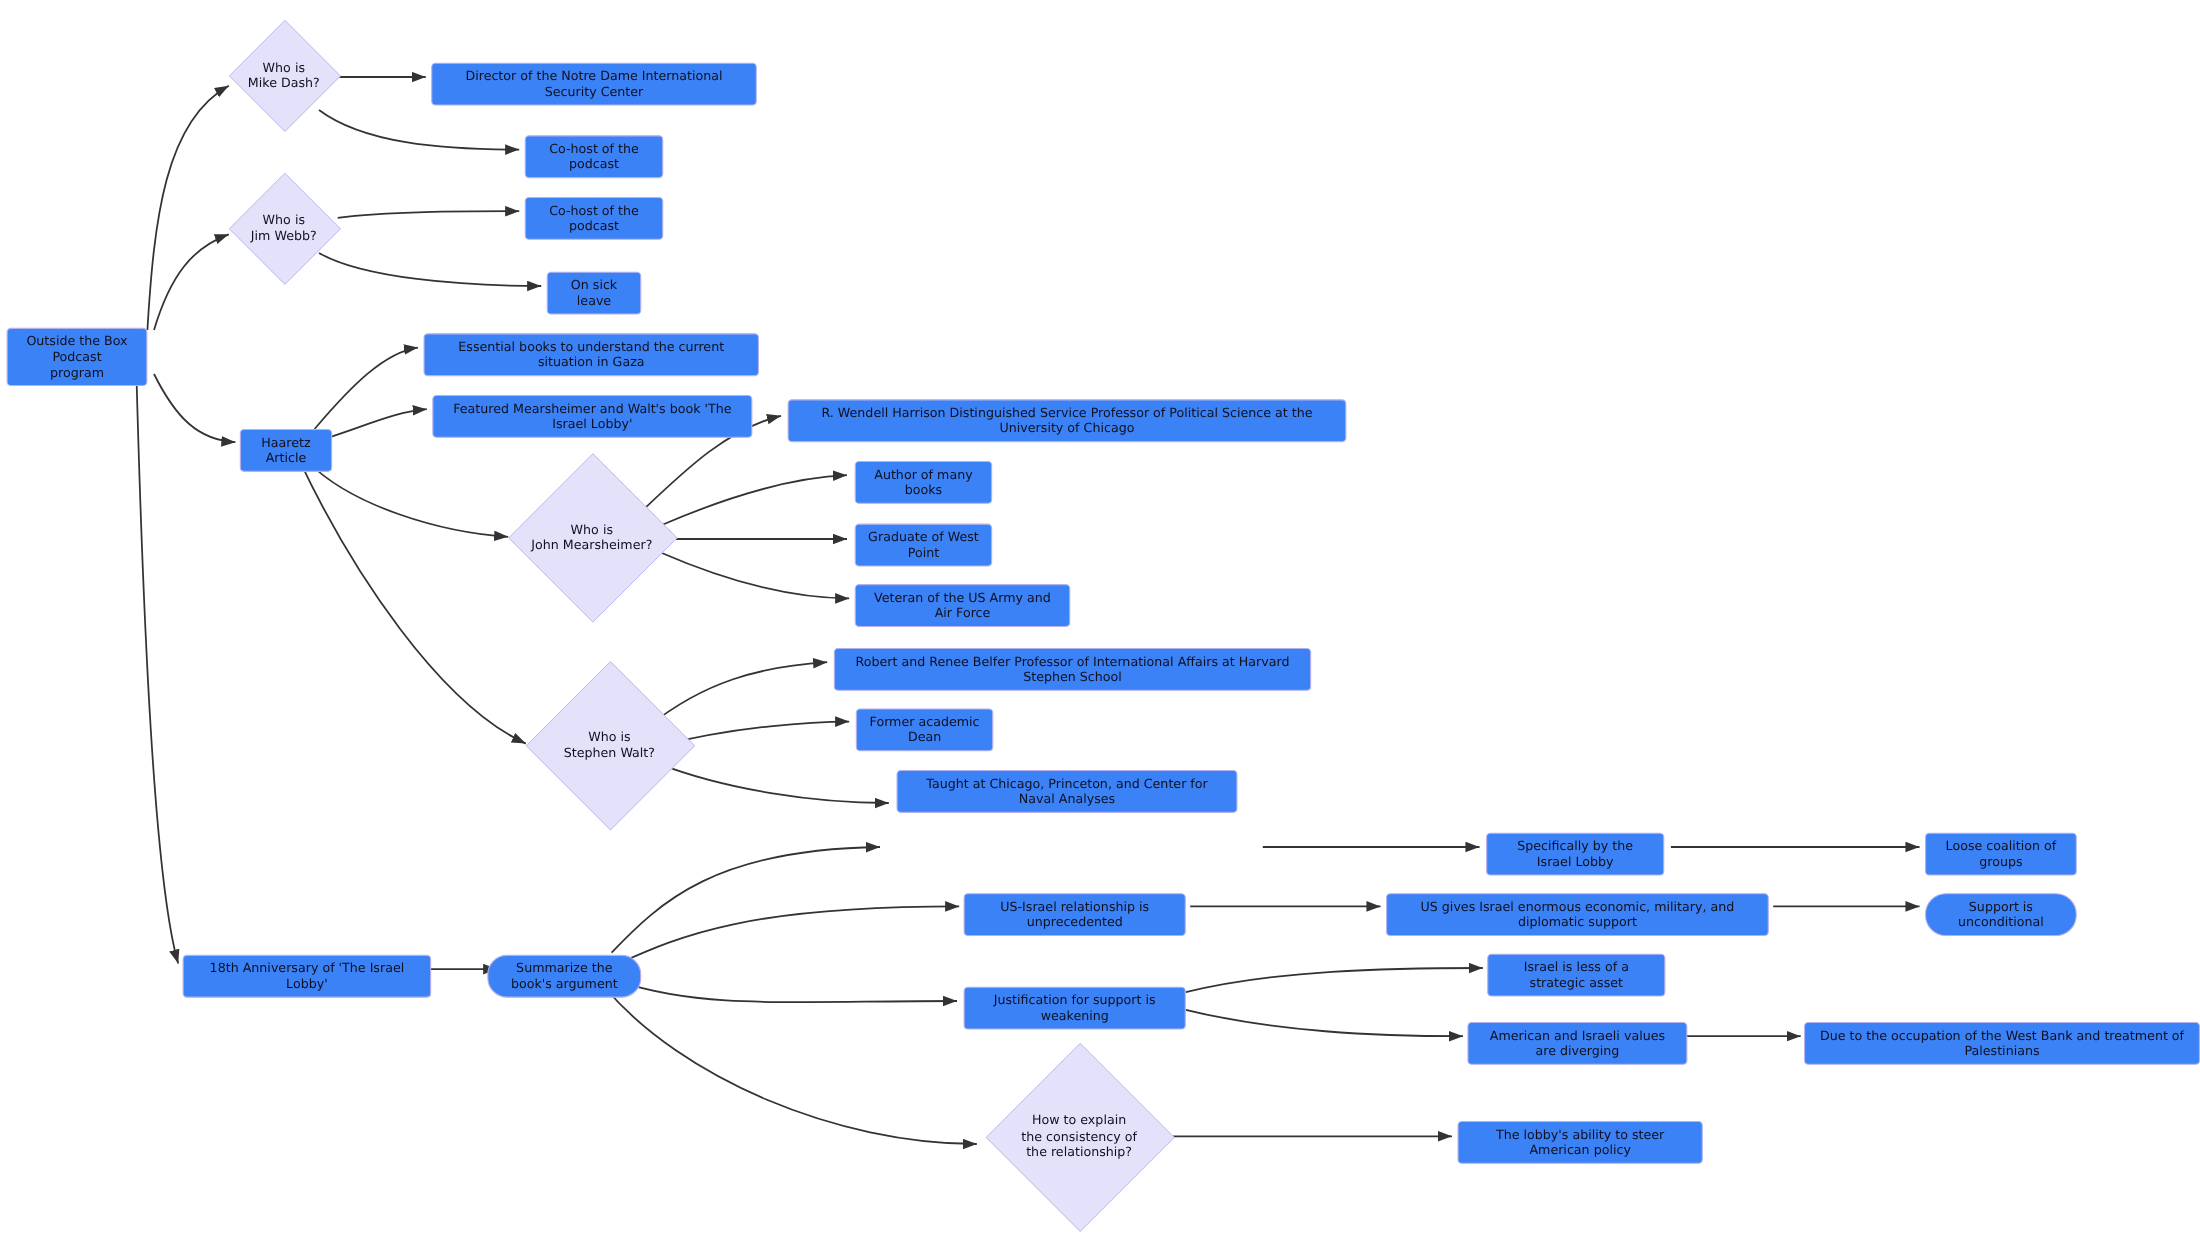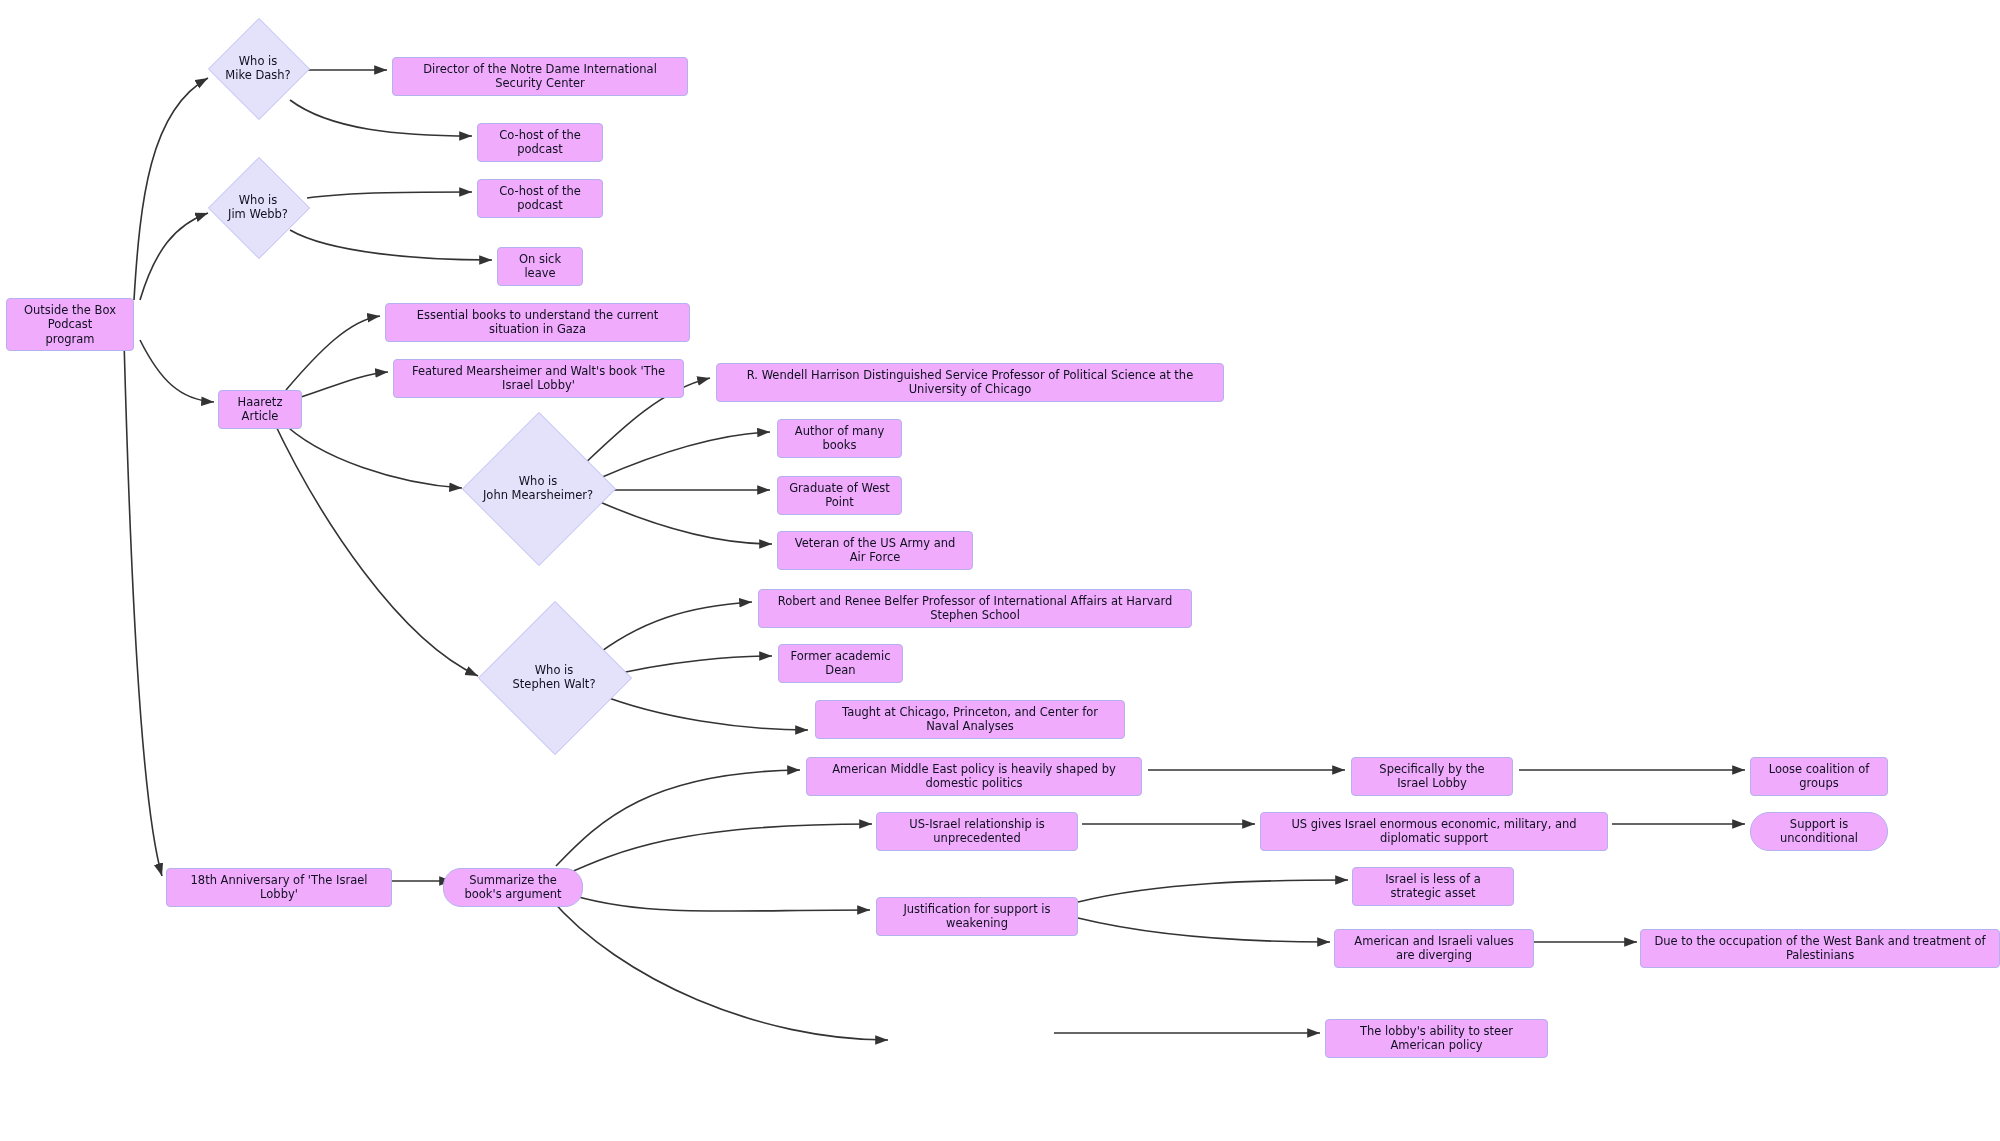--- a/index.html
+++ b/index.html
@@ -13,21 +13,21 @@
   .node{
     position:absolute;
     box-sizing:border-box;
     display:flex;align-items:center;justify-content:center;
     text-align:center;
     color:#101020;
     line-height:1.25;
     white-space:pre-line;
   }
   .rect{
-    background:#f0abfc;
+    background:#3b82f6;
     border:1px solid #b3b1f0;
     border-radius:4px;
     font-size:11.5px;
     padding:4px 10px;
   }
   .diamond{
     background:transparent;
     border:none;
     font-size:11.5px;
   }
@@ -174,23 +174,20 @@
     <span>Taught at Chicago, Princeton, and Center for Naval Analyses</span>
   </div>
 
   <div class="node rect" style="left:166px;top:868px;width:226px;min-height:26px;">
     <span>18th Anniversary of 'The Israel Lobby'</span>
   </div>
   <div class="node rect" style="left:443px;top:868px;width:140px;min-height:26px;border-radius:18px;">
     <span>Summarize the book's argument</span>
   </div>
 
-  <div class="node rect" style="left:806px;top:757px;width:336px;min-height:26px;">
-    <span>American Middle East policy is heavily shaped by domestic politics</span>
-  </div>
   <div class="node rect" style="left:1351px;top:757px;width:162px;min-height:26px;">
     <span>Specifically by the Israel Lobby</span>
   </div>
   <div class="node rect" style="left:1750px;top:757px;width:138px;min-height:26px;">
     <span>Loose coalition of groups</span>
   </div>
 
   <div class="node rect" style="left:876px;top:812px;width:202px;min-height:26px;">
     <span>US-Israel relationship is unprecedented</span>
   </div>
@@ -207,17 +204,23 @@
   <div class="node rect" style="left:1352px;top:867px;width:162px;min-height:26px;">
     <span>Israel is less of a strategic asset</span>
   </div>
   <div class="node rect" style="left:1334px;top:929px;width:200px;min-height:26px;">
     <span>American and Israeli values are diverging</span>
   </div>
   <div class="node rect" style="left:1640px;top:929px;width:360px;min-height:26px;">
     <span>Due to the occupation of the West Bank and treatment of Palestinians</span>
   </div>
 
+  <div class="node diamond" style="left:896px;top:948px;width:170px;height:170px;">
+    <div class="dshape"></div>
+    <span class="dlabel">How to explain
+the consistency of
+the relationship?</span>
+  </div>
   <div class="node rect" style="left:1325px;top:1019px;width:223px;min-height:26px;">
     <span>The lobby's ability to steer American policy</span>
   </div>
 
 </div>
 
 </body></html>

